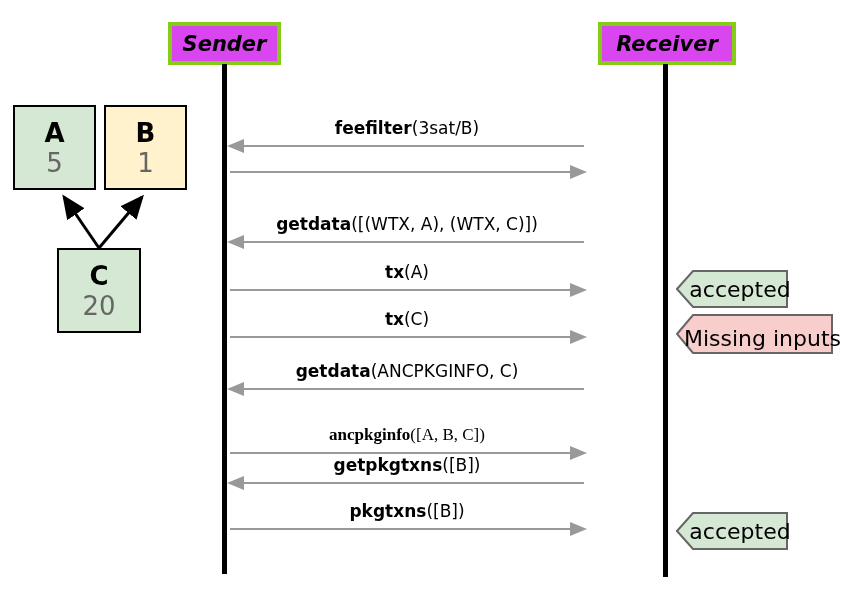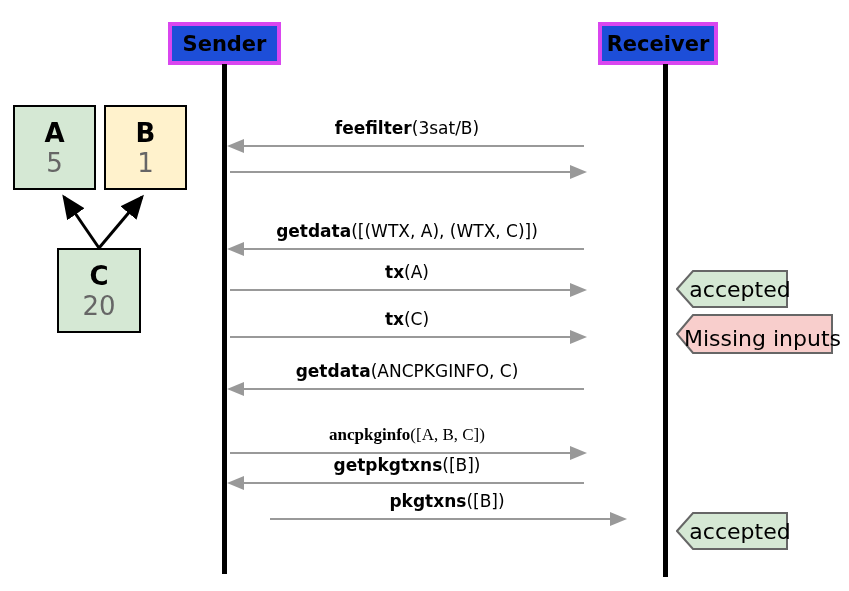--- a/index.html
+++ b/index.html
@@ -4,23 +4,23 @@
 <style>
   html,body { margin:0; padding:0; background:#fff; }
   #canvas {
     position:relative; width:849px; height:591px; background:#fff;
     font-family:"DejaVu Sans","Liberation Sans",sans-serif; overflow:hidden;
   }
 
   
   .actor-box {
     position:absolute; top:22px; height:43px; box-sizing:border-box;
-    border:4px solid #d946ef; background:#1d4ed8;
+    border:4px solid #84cc16; background:#d946ef;
     display:flex; align-items:center; justify-content:center;
-    font-size:21px; font-weight:700; color:#000;
+    font-size:21px; font-weight:700; color:#000;font-style:italic;
   }
   .lifeline { position:absolute; width:5px; background:#000; }
 
   
   .msg { position:absolute; left:227px; width:360px; }
   .msg-label { text-align:center; font-size:17px; color:#000; line-height:22px; white-space:nowrap; }
   .msg-name { font-weight:700; }
   .msg-arrow { position:relative; height:14px; }
   .msg-line { position:absolute; top:6px; left:3px; right:3px; height:2px; background:var(--arrow); }
   .msg-head { position:absolute; top:0; width:0; height:0;
@@ -71,40 +71,40 @@
     <defs>
       <marker id="ah" markerWidth="10" markerHeight="10" refX="7" refY="3.5" orient="auto">
         <path d="M0,0 L8,3.5 L0,7 z" fill="#000"></path>
       </marker>
     </defs>
     <line x1="99" y1="63" x2="64" y2="12" stroke="#000" stroke-width="3" marker-end="url(#ah)"></line>
     <line x1="99" y1="63" x2="142" y2="12" stroke="#000" stroke-width="3" marker-end="url(#ah)"></line>
   </svg>
 
   <div class="actor-box" style="left:168px; width:113px;">Sender</div>
-  <div class="actor-box" style="left:598px; width:120px;">Receiver</div>
+  <div class="actor-box" style="left:598px; width:138px;">Receiver</div>
   <div class="lifeline" style="left:222px; top:64px; height:510px;"></div>
   <div class="lifeline" style="left:663px; top:64px; height:513px;"></div>
 
   <div class="msg to-sender" style="top:117px;">
     <div class="msg-label"><span class="msg-name">feefilter</span><span class="msg-args">(3sat/B)</span></div>
     <div class="msg-arrow">
         <span class="msg-line"></span>
         <span class="msg-head"></span>
       </div>
   </div>
 
   <div class="msg to-receiver" style="top:165px;">
     <div class="msg-arrow">
         <span class="msg-line"></span>
         <span class="msg-head"></span>
       </div>
   </div>
 
-  <div class="msg to-sender" style="top:220px;">
+  <div class="msg to-sender" style="top:213px;">
     <div class="msg-label"><span class="msg-name">getdata</span><span class="msg-args">([(WTX, A), (WTX, C)])</span></div>
     <div class="msg-arrow">
         <span class="msg-line"></span>
         <span class="msg-head"></span>
       </div>
   </div>
 
   <div class="msg to-receiver" style="top:261px;">
     <div class="msg-label"><span class="msg-name">tx</span><span class="msg-args">(A)</span></div>
     <div class="msg-arrow">
@@ -138,21 +138,21 @@
   </div>
 
   <div class="msg to-sender" style="top:454px;">
     <div class="msg-label"><span class="msg-name">getpkgtxns</span><span class="msg-args">([B])</span></div>
     <div class="msg-arrow">
         <span class="msg-line"></span>
         <span class="msg-head"></span>
       </div>
   </div>
 
-  <div class="msg to-receiver" style="top:490px;padding-left:40px;">
+  <div class="msg to-receiver" style="top:500px;">
     <div class="msg-label"><span class="msg-name">pkgtxns</span><span class="msg-args">([B])</span></div>
     <div class="msg-arrow">
         <span class="msg-line"></span>
         <span class="msg-head"></span>
       </div>
   </div>
 
   <div class="badge badge-success" style="top:270px; width:112px; height:38px;">
     <svg width="112" height="38" viewBox="0 0 112 38" preserveAspectRatio="none">
       <polygon points="1,19 17,1 111,1 111,37 17,37"></polygon>

